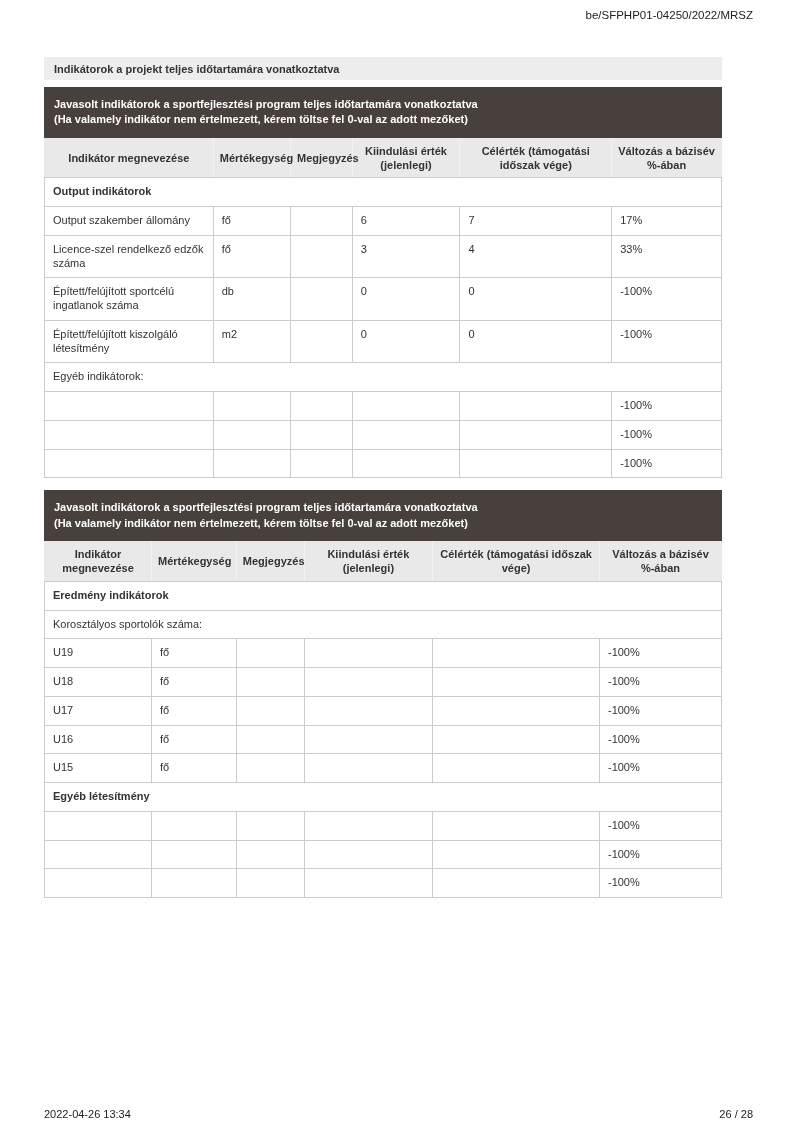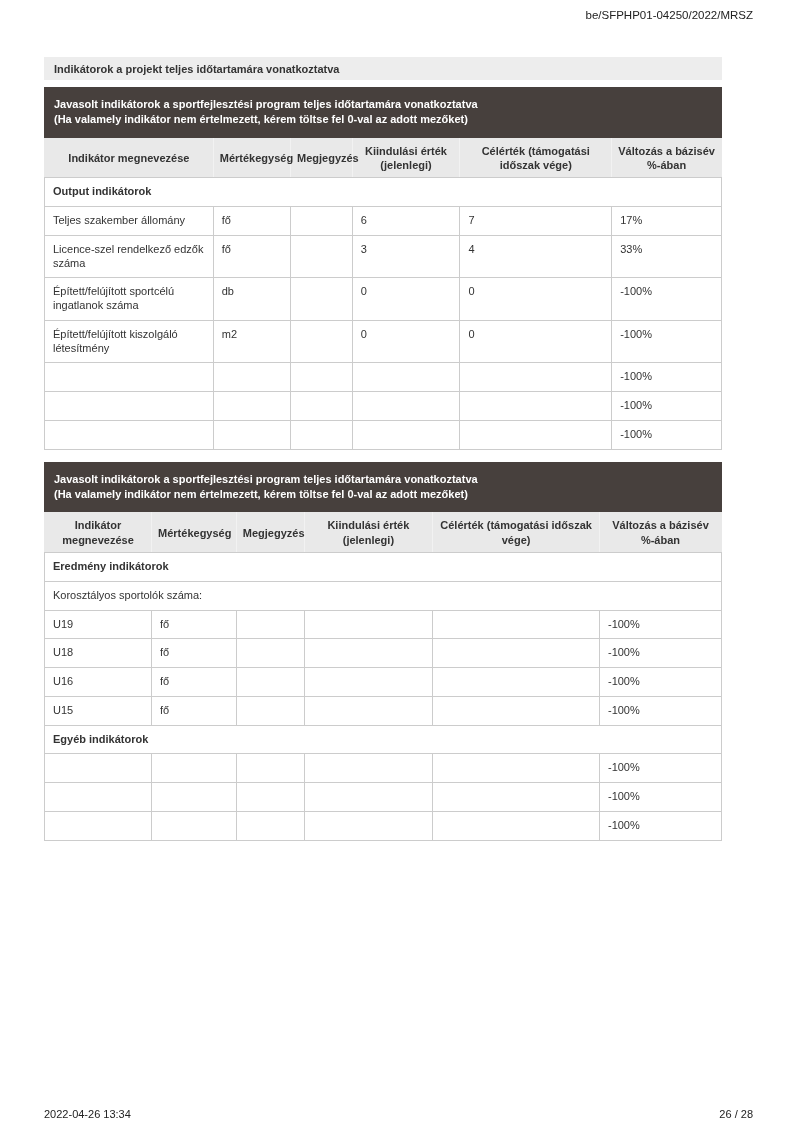--- a/index.html
+++ b/index.html
@@ -124,21 +124,21 @@
                 <th>Kiindulási érték (jelenlegi)</th>
                 <th>Célérték (támogatási időszak vége)</th>
                 <th>Változás a bázisév %-ában</th>
               </tr>
             </thead>
             <tbody>
               <tr>
                 <td colspan="6" class="section-row bold">Output indikátorok</td>
               </tr>
               <tr>
-                <td>Teljes szakember állomány</td>
+                <td>Output szakember állomány</td>
                 <td>fő</td>
                 <td></td>
                 <td>6</td>
                 <td>7</td>
                 <td>17%</td>
               </tr>
               <tr>
                 <td>Licence-szel rendelkező edzők száma</td>
                 <td>fő</td>
                 <td></td>
@@ -154,20 +154,23 @@
                 <td>0</td>
                 <td>-100%</td>
               </tr>
               <tr>
                 <td>Épített/felújított kiszolgáló létesítmény</td>
                 <td>m2</td>
                 <td></td>
                 <td>0</td>
                 <td>0</td>
                 <td>-100%</td>
+              </tr>
+              <tr>
+                <td colspan="6" class="section-row">Egyéb indikátorok:</td>
               </tr>
               <tr>
                 <td></td>
                 <td></td>
                 <td></td>
                 <td></td>
                 <td></td>
                 <td>-100%</td>
               </tr>
               <tr>
@@ -230,37 +233,45 @@
               </tr>
               <tr>
                 <td>U18</td>
                 <td>fő</td>
                 <td></td>
                 <td></td>
                 <td></td>
                 <td>-100%</td>
               </tr>
               <tr>
+                <td>U17</td>
+                <td>fő</td>
+                <td></td>
+                <td></td>
+                <td></td>
+                <td>-100%</td>
+              </tr>
+              <tr>
                 <td>U16</td>
                 <td>fő</td>
                 <td></td>
                 <td></td>
                 <td></td>
                 <td>-100%</td>
               </tr>
               <tr>
                 <td>U15</td>
                 <td>fő</td>
                 <td></td>
                 <td></td>
                 <td></td>
                 <td>-100%</td>
               </tr>
               <tr>
-                <td colspan="6" class="section-row bold">Egyéb indikátorok</td>
+                <td colspan="6" class="section-row bold">Egyéb létesítmény</td>
               </tr>
               <tr>
                 <td></td>
                 <td></td>
                 <td></td>
                 <td></td>
                 <td></td>
                 <td>-100%</td>
               </tr>
               <tr>

